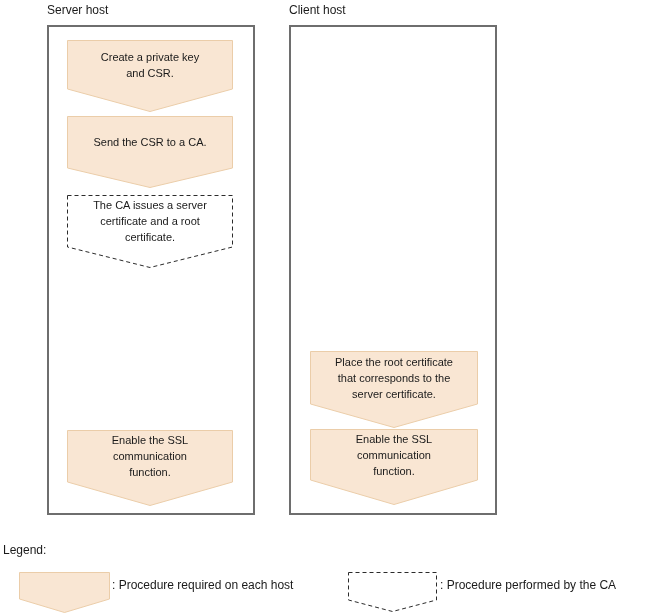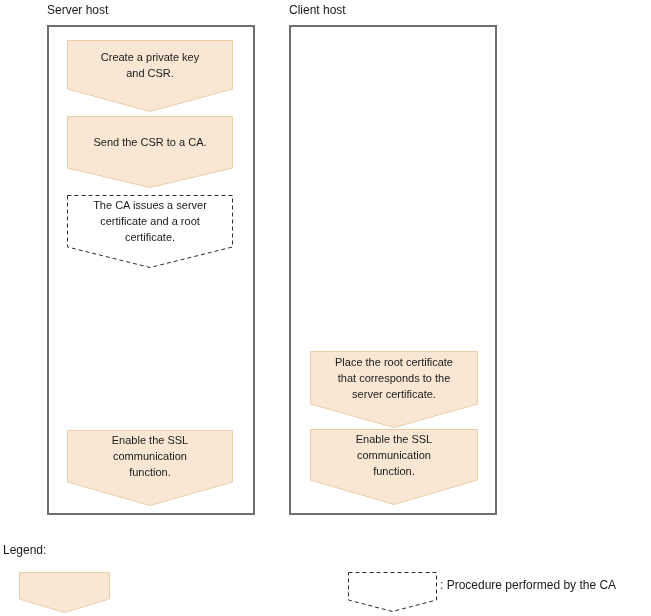--- a/index.html
+++ b/index.html
@@ -141,20 +141,21 @@
 function.</div>
   </div>
 
   <div class="legend-title">Legend:</div>
 
   <div class="step" style="left:19px; top:572px; width:91px; height:41px">
     <svg width="91" height="41" viewBox="0 0 91 41">
       <polygon class="solid" points="0.5,0.5 90.5,0.5 90.5,27 45.5,40.5 0.5,27"></polygon>
     </svg>
   </div>
+  <div class="legend-text first">: Procedure required on each host</div>
 
   <div class="step" style="left:348px; top:572px; width:89px; height:40px">
     <svg width="89" height="40" viewBox="0 0 89 40">
       <polygon class="dashed" points="0.5,0.5 88.5,0.5 88.5,28 44.5,39.5 0.5,28"></polygon>
     </svg>
   </div>
   <div class="legend-text second">: Procedure performed by the CA</div>
 
 </div>
 

